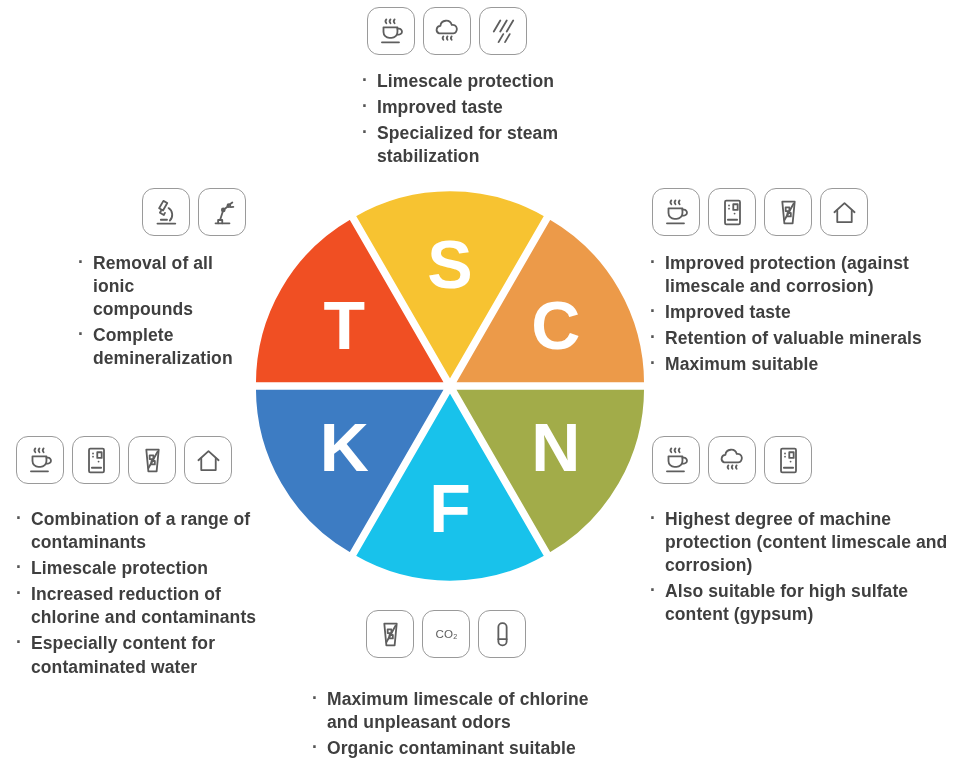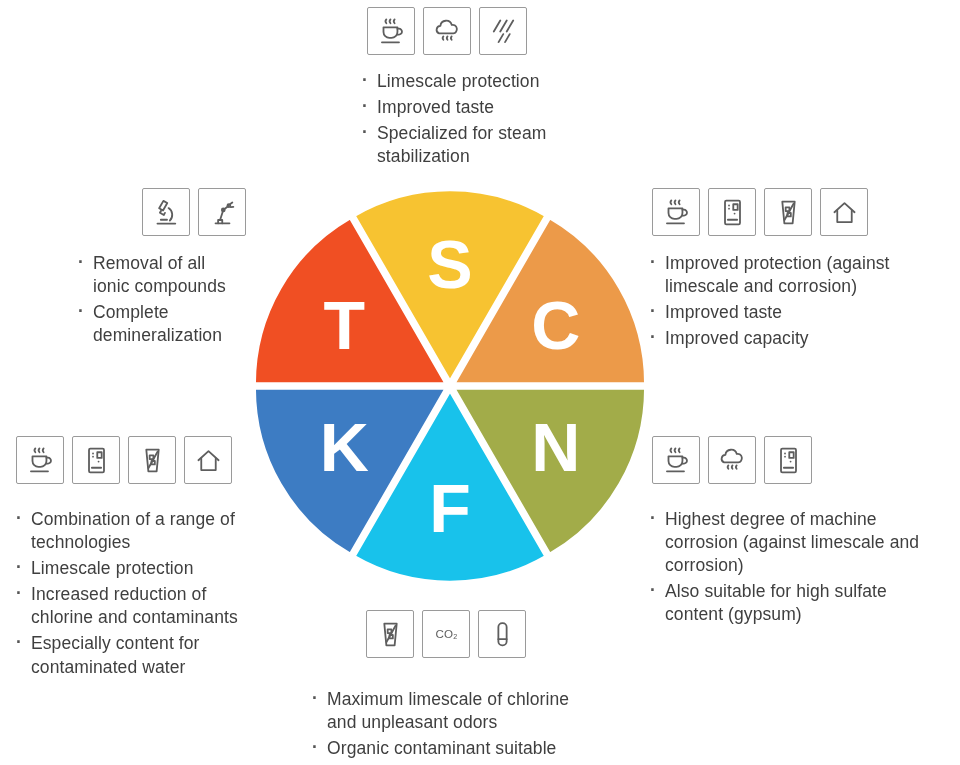--- a/index.html
+++ b/index.html
@@ -8,30 +8,30 @@
     font-family:"Liberation Sans",sans-serif; color:#3f3f3f; overflow:hidden;
   }
   #wheel{ position:absolute; left:240px; top:176px; }
   .wheel-letter{
     font-family:"Liberation Sans",sans-serif;
     font-size:68px; font-weight:600;
   }
   .icons{ position:absolute; display:flex; gap:8px; }
   .icon-box{
     width:48px; height:48px; box-sizing:border-box;
-    border:1.5px solid #9a9a9a; border-radius:2px;
+    border:1.5px solid #9a9a9a; border-radius:12px;
     display:flex; align-items:center; justify-content:center; background:#fff;
   }
   .ic{ width:31px; height:31px; fill:none; stroke:#5e5e5e; stroke-width:1.4;
        stroke-linecap:round; stroke-linejoin:round; }
   .bullets{
     position:absolute; list-style:none; margin:0; padding:0;
     font-size:17.5px; line-height:1.32; letter-spacing:.1px;
   }
-  .bullets li{ position:relative; padding-left:17px; margin-bottom:3px; }
+  .bullets li{ position:relative; padding-left:17px; margin-bottom:3px;font-weight:bold; }
   .bullets li::before{ content:"\00B7"; position:absolute; left:2px; top:-1px; font-weight:700; color:#555; }
 
   .icons-s{left:367px; top:7px;}    .bullets-s{left:360px; top:70px;  width:232px;}
   .icons-c{left:652px; top:188px;}  .bullets-c{left:648px; top:252px; width:308px;}
   .icons-t{left:142px; top:188px;}  .bullets-t{left:76px;  top:252px; width:162px;}
   .icons-k{left:16px;  top:436px;}  .bullets-k{left:14px;  top:508px; width:254px;}
   .icons-n{left:652px; top:436px;}  .bullets-n{left:648px; top:508px; width:300px;}
   .icons-f{left:366px; top:610px;}  .bullets-f{left:310px; top:688px; width:292px;}
 </style>
 </head>
@@ -108,21 +108,22 @@
       <span class="icon-box">
         <svg class="ic" viewBox="0 0 24 24">
           <path d="M4.2 11.8 12 4.8l7.8 7"></path>
           <path d="M6.4 10.4v9h11.2v-9"></path>
         </svg>
       </span>
     </div>
   <ul class="bullets bullets-c">
       <li>Improved protection (against limescale and corrosion)</li>
       <li>Improved taste</li>
-      <li>Improved capacity</li>
+      <li>Retention of valuable minerals</li>
+      <li>Maximum suitable</li>
     </ul>
 
   <div class="icons icons-t">
       <span class="icon-box">
         <svg class="ic" viewBox="0 0 24 24">
           <path d="M9.6 3l3 1.7-3.3 5.7-3-1.7z"></path>
           <path d="M7.8 10.6l-.9 1.6 3 1.7.9-1.6"></path>
           <path d="M13.6 8.6a6.2 6.2 0 0 1 1 9.6"></path>
           <path d="M5 20.6h13.8M7.6 17.6h4.8"></path>
         </svg>
@@ -169,21 +170,21 @@
         </svg>
       </span>
       <span class="icon-box">
         <svg class="ic" viewBox="0 0 24 24">
           <path d="M4.2 11.8 12 4.8l7.8 7"></path>
           <path d="M6.4 10.4v9h11.2v-9"></path>
         </svg>
       </span>
     </div>
   <ul class="bullets bullets-k">
-      <li>Combination of a range of technologies</li>
+      <li>Combination of a range of contaminants</li>
       <li>Limescale protection</li>
       <li>Increased reduction of chlorine and contaminants</li>
       <li>Especially content for contaminated water</li>
     </ul>
 
   <div class="icons icons-n">
       <span class="icon-box">
         <svg class="ic" viewBox="0 0 24 24">
           <path d="M8 2.6c-.9 1-.9 2 0 3M11.2 2.6c-.9 1-.9 2 0 3M14.4 2.6c-.9 1-.9 2 0 3"></path>
           <path d="M5.8 8.8h10.8v3.6a4.6 4.6 0 0 1-4.6 4.6h-1.6a4.6 4.6 0 0 1-4.6-4.6z"></path>
@@ -200,21 +201,21 @@
       <span class="icon-box">
         <svg class="ic" viewBox="0 0 24 24">
           <rect x="6.2" y="2.8" width="11.6" height="18.4" rx="1"></rect>
           <rect x="12.6" y="5.6" width="3.4" height="4.4"></rect>
           <path d="M9.3 6.6h.01M9.3 9h.01M13.6 12.8h.01"></path>
           <path d="M8.4 17.6h7.2"></path>
         </svg>
       </span>
     </div>
   <ul class="bullets bullets-n">
-      <li>Highest degree of machine corrosion (against limescale and corrosion)</li>
+      <li>Highest degree of machine protection (content limescale and corrosion)</li>
       <li>Also suitable for high sulfate content (gypsum)</li>
     </ul>
 
   <div class="icons icons-f">
       <span class="icon-box">
         <svg class="ic" viewBox="0 0 24 24">
           <path d="M7.2 3.6 8.8 20.4h6.4L16.8 3.6z"></path>
           <path d="M15.9 5.2 8.9 17.8"></path>
           <rect x="9.8" y="8" width="2.9" height="2.9"></rect>
           <rect x="11.2" y="12.4" width="2.6" height="2.6"></rect>

